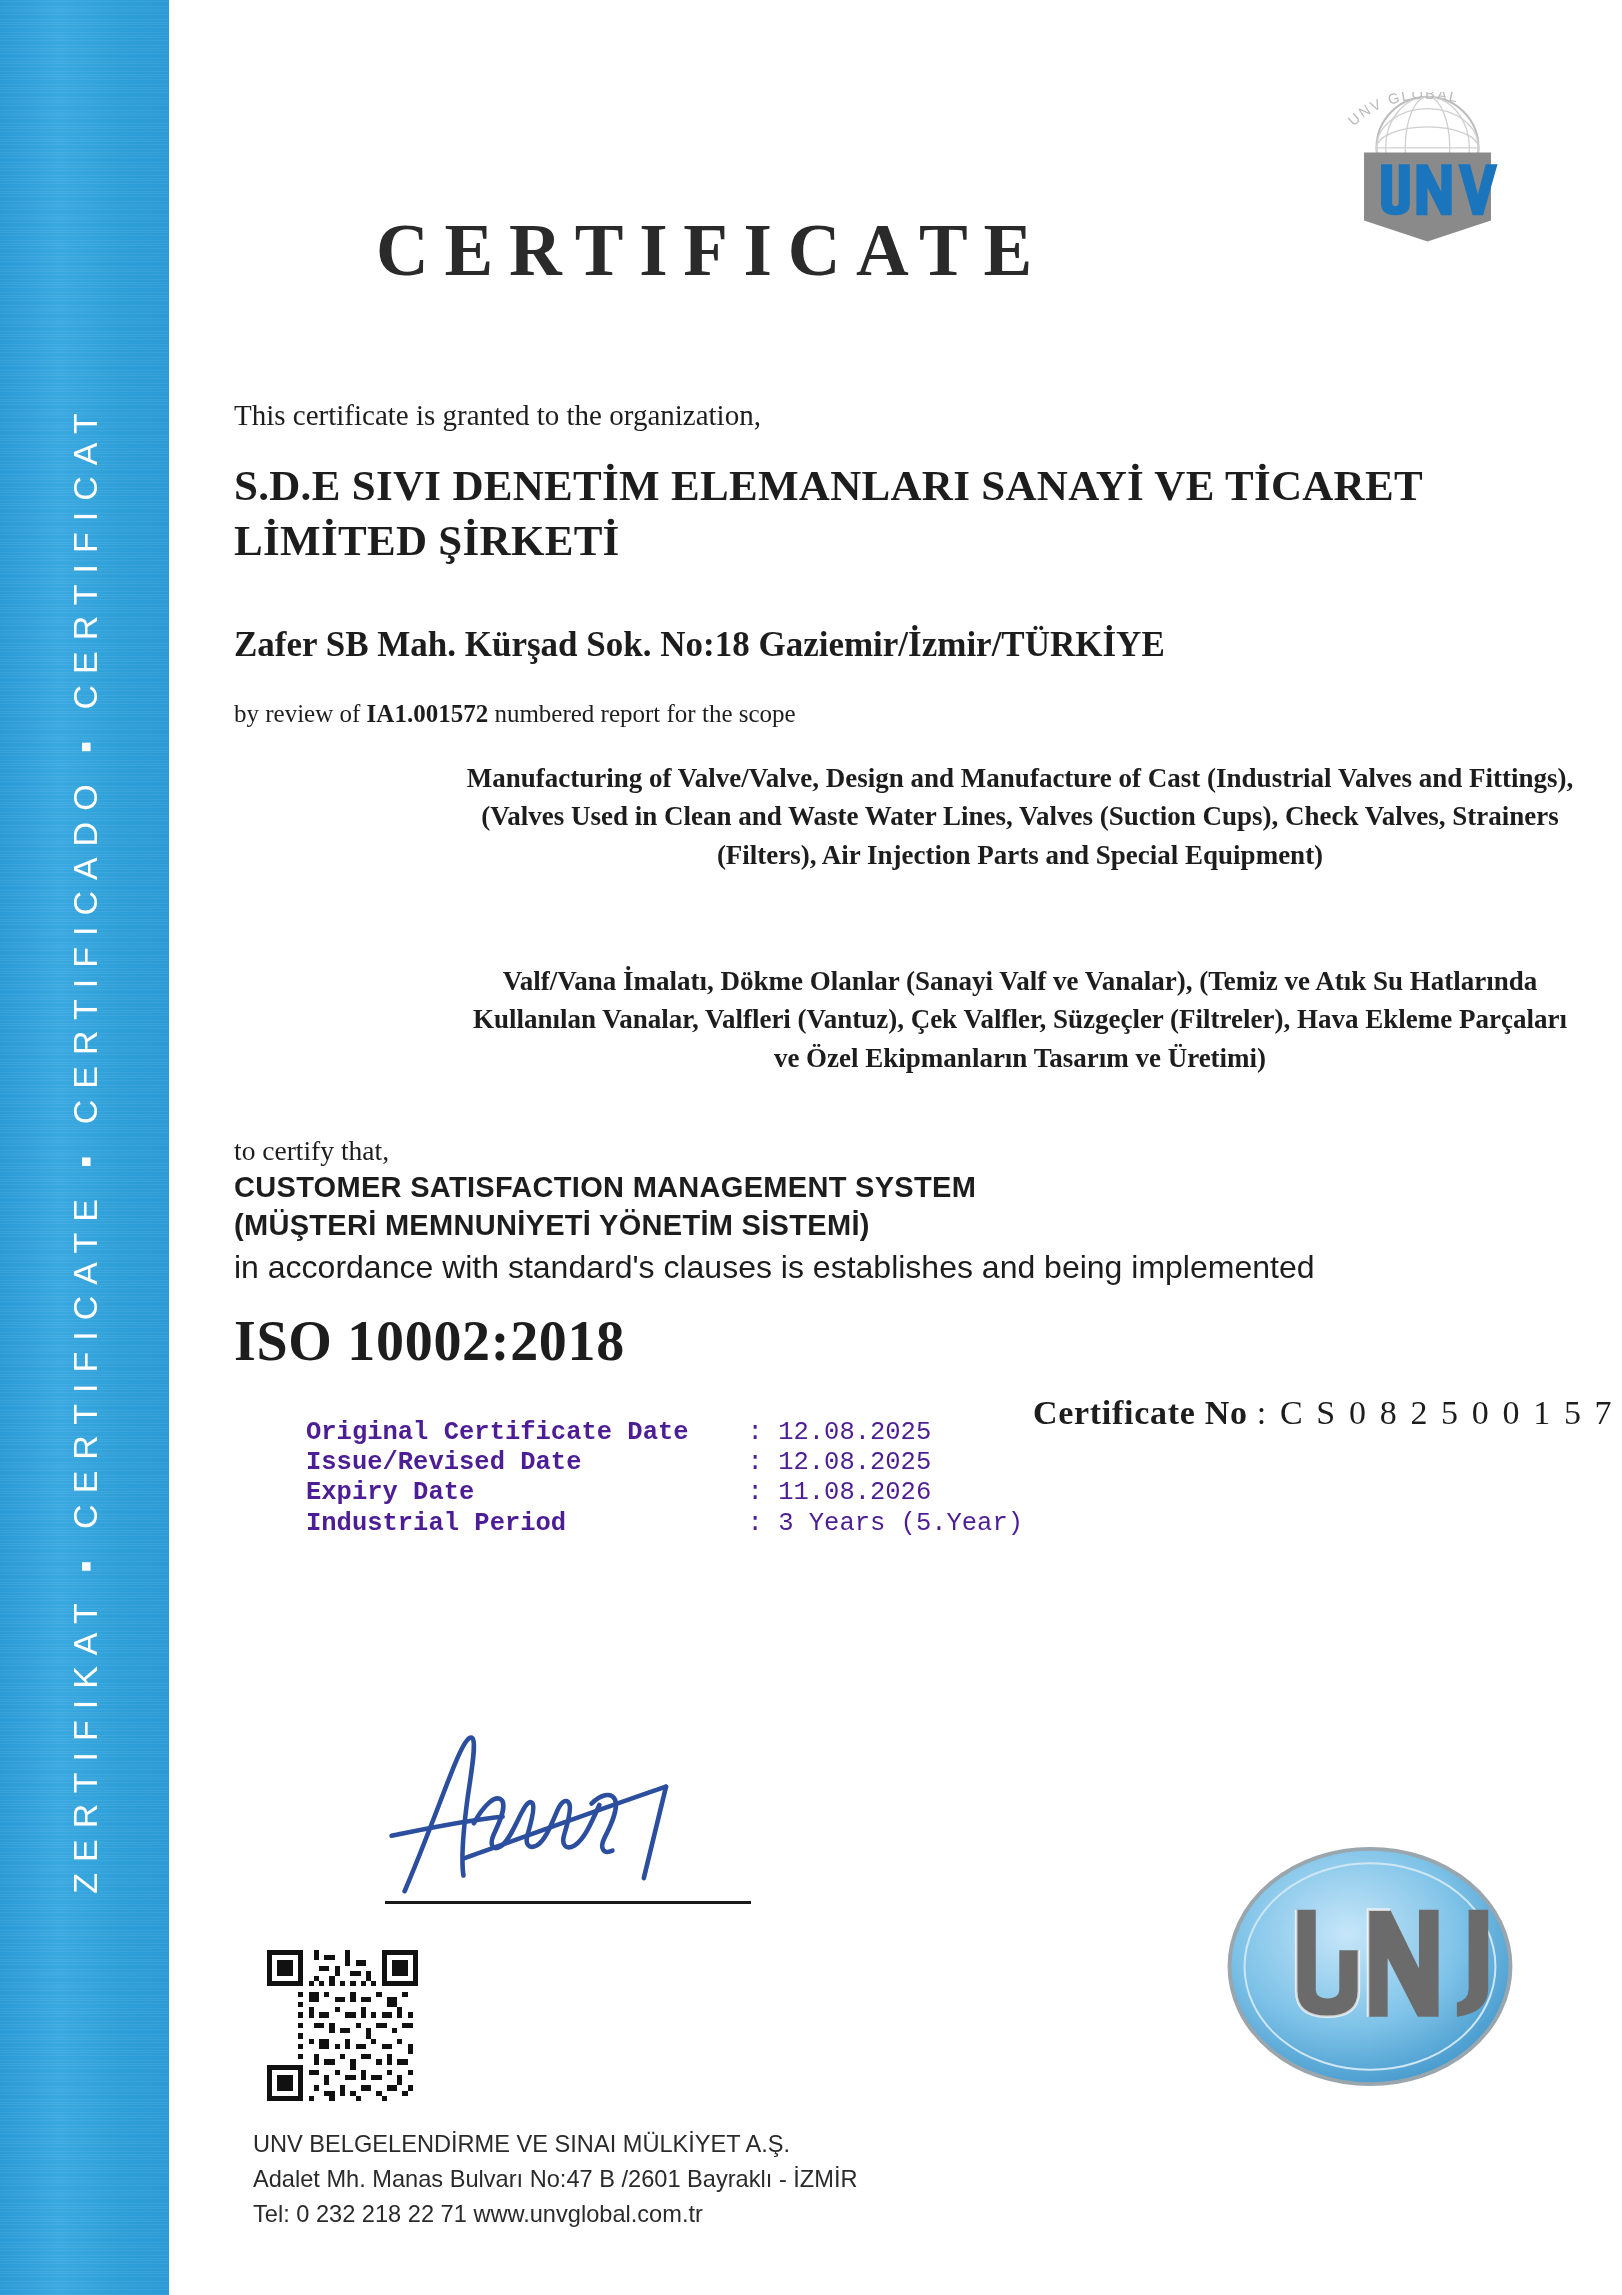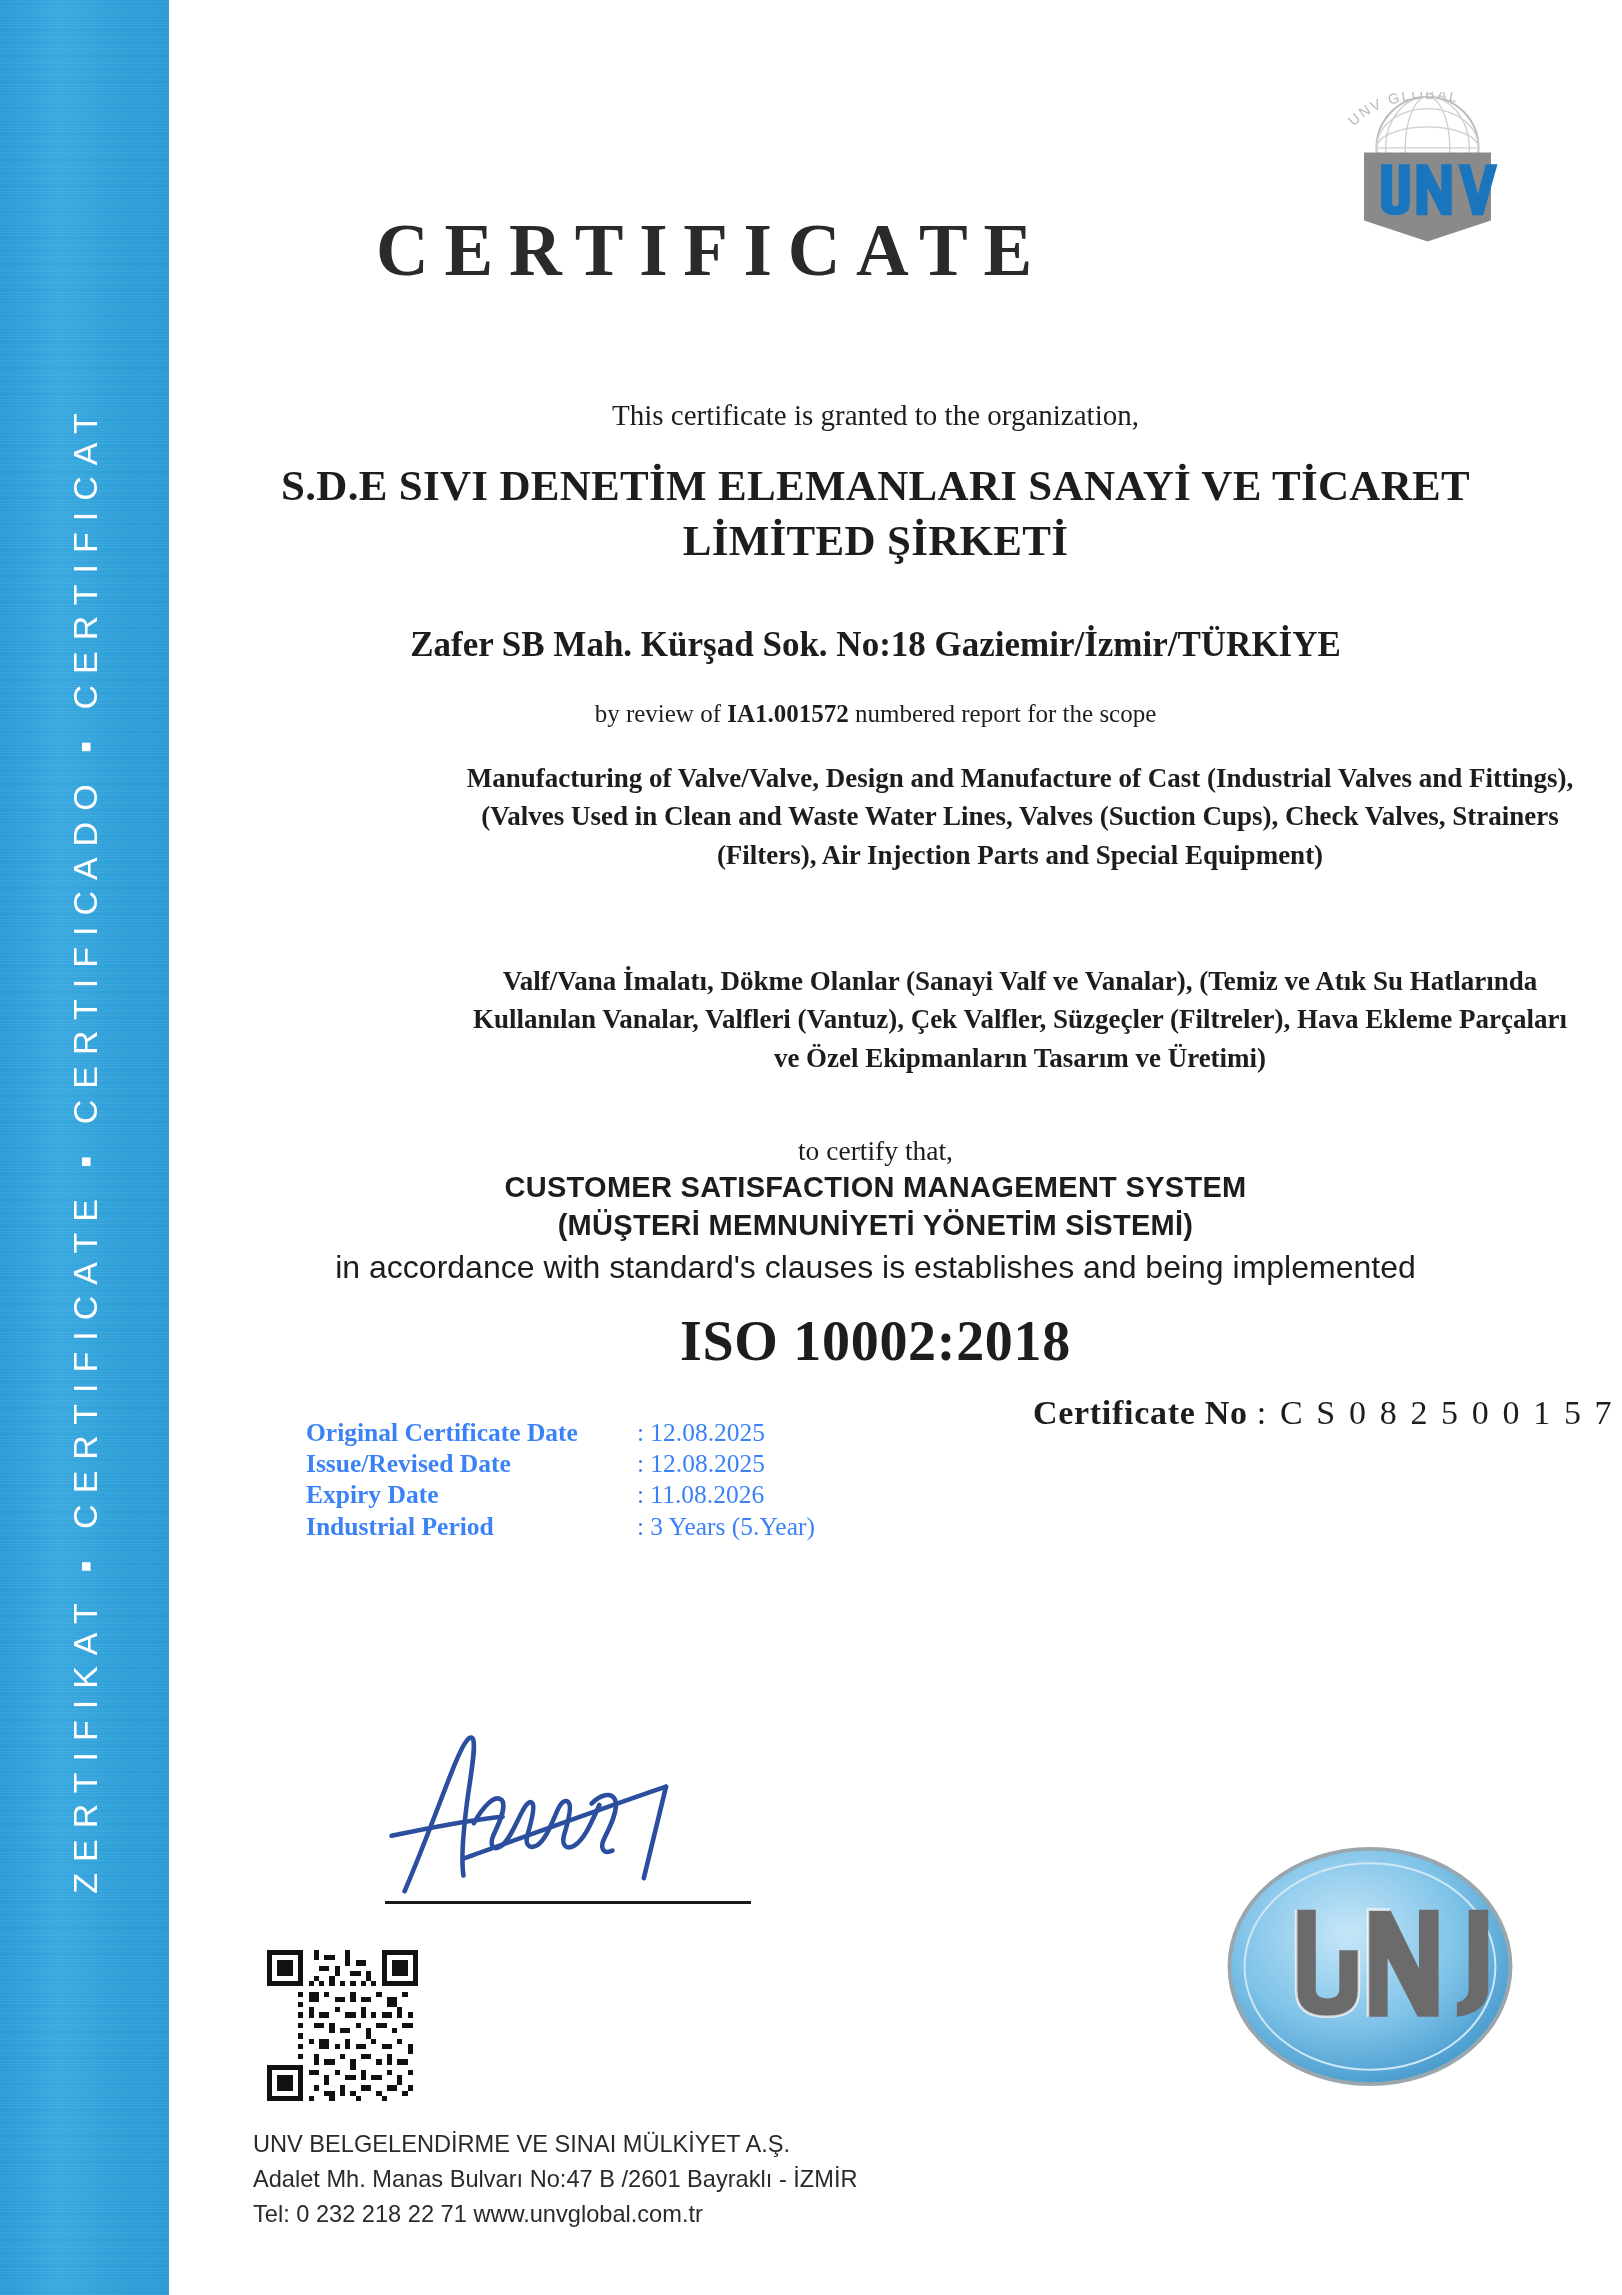--- a/index.html
+++ b/index.html
@@ -80,21 +80,20 @@
     font-size: 73px;
     letter-spacing: 15.7px;
     color: #2a2a2a;
     font-weight: 700;
   }
 
   .center-block {
     position: absolute;
     left: 65px;
     width: 1283px;
-    text-align: center;
     color: #1d1d1d;
   }
 
   .granted-line {
     top: 399px;
     font-size: 29px;
     font-family: "Liberation Serif", serif;
   }
 
   .org-name {
@@ -173,23 +172,23 @@
     font-weight: bold;
     letter-spacing: 0.7px;
     font-family: "Liberation Serif", serif;
   }
 
   
   .dates {
     position: absolute;
     left: 137px;
     top: 1417px;
-    font-family: Liberation Serif, serif;
+    font-family: Liberation Mono, monospace;
     font-size: 25.5px;
-    color: #3b82f6;
+    color: #4c1d95;
   }
   .dates table { border-collapse: collapse; }
   .dates td { padding: 0.7px 0; vertical-align: top; }
   .dates td.label { font-weight: bold; padding-right: 59px; white-space: nowrap; }
   .dates td.value { white-space: nowrap; }
 
   .cert-no {
     position: absolute;
     left: 864px;
     top: 1394px;

